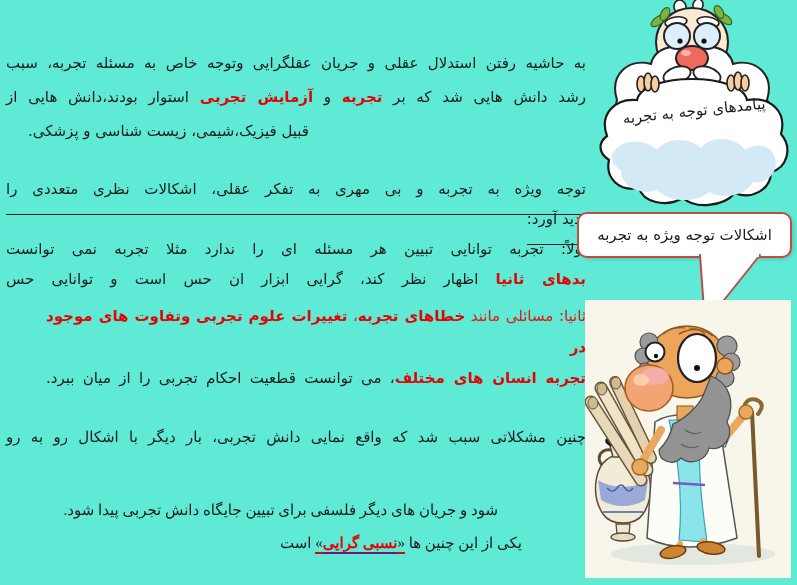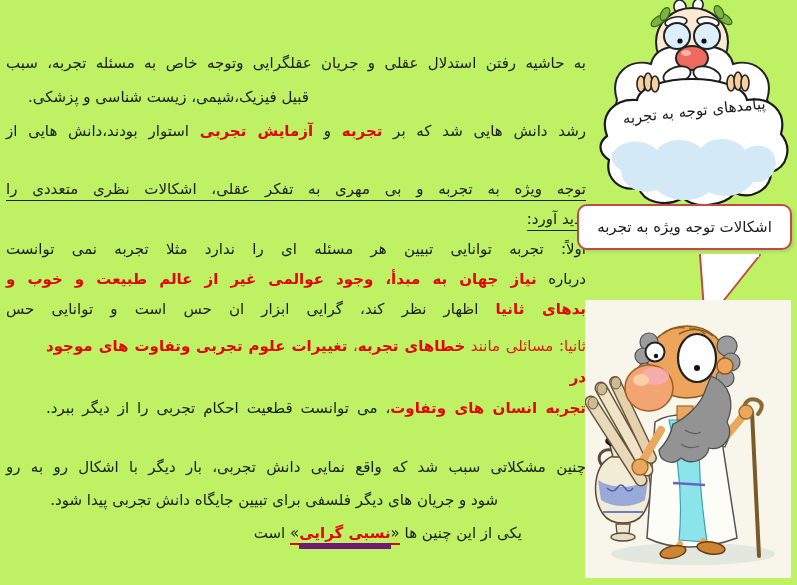--- a/index.html
+++ b/index.html
@@ -1,83 +1,82 @@
 <!DOCTYPE html>
 <html lang="fa"><head>
 <meta charset="utf-8">
 <style>
   html,body{margin:0;padding:0;background:#fff;}
   #canvas{
-    position:relative;width:797px;height:585px;background:#bef264;
+    position:relative;width:797px;height:585px;background:#5eead4;
     overflow:hidden;font-family:"DejaVu Sans",sans-serif;
   }
   
   #main-text{
     position:absolute;left:6px;top:46px;width:580px;
     direction:rtl;font-size:15px;color:#1b1b1b;
   }
   .para{width:100%;}
   .line{line-height:30px;}
   .para[data-name="para-consequences"] .line{line-height:34px;}
   .para[data-name="para-secondly"] .line{line-height:31px;margin-left:40px;}
-  .para[data-name="para-conclusion"] .line{line-height:33px;}
+  .para[data-name="para-conclusion"] .line{line-height:33px;font-family:Liberation Serif, serif;}
   .line.j{text-align:justify;text-align-last:justify;}
   .line.r{text-align:right;white-space:nowrap;}
   .line.l{text-align:left;white-space:nowrap;}
   .seg-k {color:#1b1b1b;}
   .seg-r {color:#e21717;}
   .seg-rb{color:#e30505;font-weight:bold;}
-  .seg-ku{color:#1b1b1b;border-bottom:1.6px solid #222;padding-bottom:2px;}
-  .seg-ru{color:#e30505;font-weight:bold;border-bottom:6px solid #701a75;padding-bottom:1px;}
+  .seg-ku{color:#1b1b1b;border-bottom:1.6px solid #222;padding-bottom:16px;}
+  .seg-ru{color:#e30505;font-weight:bold;border-bottom:2px solid #701a75;padding-bottom:1px;}
   .seg-qu{color:#1b1b1b;border-bottom:2px solid #e30505;padding-bottom:1px;}
   
   #god-cloud{position:absolute;left:595px;top:0;width:202px;height:210px;}
   #cloud-label{
     position:absolute;left:598px;top:102px;width:192px;text-align:center;
     direction:rtl;font-size:15px;color:#1b1b1b;transform:rotate(-6deg);
   }
   
   #speech-bubble{
-    position:absolute;left:577px;top:204px;width:211px;height:42px;
+    position:absolute;left:577px;top:212px;width:211px;height:42px;
     background:#fff;border:2px solid #bf4b47;border-radius:10px;
     display:flex;align-items:center;justify-content:center;
     direction:rtl;font-size:15px;color:#1b1b1b;
     box-shadow:2px 2px 3px rgba(120,120,120,.25);
   }
   #bubble-tail{position:absolute;left:670px;top:254px;width:110px;height:75px;}
   
   #philosopher{position:absolute;left:585px;top:300px;width:206px;height:278px;}
 </style>
 </head>
 <body>
 
 <div id="canvas" data-name="slide-canvas">
 
   <div id="main-text" data-name="main-text">
       <div class="para" data-name="para-consequences">
         <div class="line j" data-name="text-line"><span class="seg-k" data-name="text-segment">به حاشیه رفتن استدلال عقلی و جریان عقلگرایی وتوجه خاص به مسئله تجربه، سبب</span></div>
+        <div class="line j" data-name="text-line"><span class="seg-k" data-name="text-segment">رشد دانش هایی شد که بر </span><span class="seg-rb" data-name="text-segment">تجربه</span><span class="seg-k" data-name="text-segment"> و </span><span class="seg-rb" data-name="text-segment">آزمایش تجربی</span><span class="seg-k" data-name="text-segment"> استوار بودند،دانش هایی از</span></div>
         <div class="line l" data-name="text-line" style="padding-left: 22px;"><span class="seg-k" data-name="text-segment">قبیل فیزیک،شیمی، زیست شناسی و پزشکی.</span></div>
-        <div class="line j" data-name="text-line"><span class="seg-k" data-name="text-segment">رشد دانش هایی شد که بر </span><span class="seg-rb" data-name="text-segment">تجربه</span><span class="seg-k" data-name="text-segment"> و </span><span class="seg-rb" data-name="text-segment">آزمایش تجربی</span><span class="seg-k" data-name="text-segment"> استوار بودند،دانش هایی از</span></div>
       </div>
       <div class="para" data-name="para-problems-intro" style="margin-top: 26px;">
         <div class="line j" data-name="text-line"><span class="seg-ku" data-name="text-segment">توجه ویژه به تجربه و بی مهری به تفکر عقلی، اشکالات نظری متعددی را</span></div>
         <div class="line r" data-name="text-line"><span class="seg-ku" data-name="text-segment">پدید آورد:</span></div>
       </div>
       <div class="para" data-name="para-firstly">
         <div class="line j" data-name="text-line"><span class="seg-k" data-name="text-segment">اولاً: تجربه توانایی تبیین هر مسئله ای را ندارد مثلا تجربه نمی توانست</span></div>
-        <div class="line j" data-name="text-line"><span class="seg-k" data-name="text-segment">درباره </span><span class="seg-rb" data-name="text-segment">نیاز جهان به مبدأ، وجود عوالمی غیر از عالم طبیعت و خوب و</span></div>
         <div class="line j" data-name="text-line"><span class="seg-rb" data-name="text-segment">بدهای ثانیا</span><span class="seg-k" data-name="text-segment"> اظهار نظر کند، گرایی ابزار ان حس است و توانایی حس</span></div>
       </div>
       <div class="para" data-name="para-secondly" style="margin-top: 7px;">
         <div class="line j" data-name="text-line"><span class="seg-r" data-name="text-segment">ثانیا: مسائلی مانند </span><span class="seg-rb" data-name="text-segment">خطاهای تجربه</span><span class="seg-r" data-name="text-segment">، </span><span class="seg-rb" data-name="text-segment">تغییرات علوم تجربی</span><span class="seg-r" data-name="text-segment"> </span><span class="seg-rb" data-name="text-segment">وتفاوت های موجود در</span></div>
-        <div class="line j" data-name="text-line"><span class="seg-rb" data-name="text-segment">تجربه انسان های وتفاوت</span><span class="seg-k" data-name="text-segment">، می توانست قطعیت احکام تجربی را از دیگر ببرد.</span></div>
+        <div class="line j" data-name="text-line"><span class="seg-rb" data-name="text-segment">تجربه انسان های مختلف</span><span class="seg-k" data-name="text-segment">، می توانست قطعیت احکام تجربی را از میان ببرد.</span></div>
       </div>
       <div class="para" data-name="para-conclusion" style="margin-top: 27px;">
         <div class="line j" data-name="text-line"><span class="seg-k" data-name="text-segment">چنین مشکلاتی سبب شد که واقع نمایی دانش تجربی، بار دیگر با اشکال رو به رو</span></div>
-        <div class="line r" data-name="text-line" style="padding-right: 88px;"><span class="seg-k" data-name="text-segment">شود و جریان های دیگر فلسفی برای تبیین جایگاه دانش تجربی پیدا شود.</span></div>
+        <div class="line r" data-name="text-line" style="padding-right: 88px; margin-top: 40px;"><span class="seg-k" data-name="text-segment">شود و جریان های دیگر فلسفی برای تبیین جایگاه دانش تجربی پیدا شود.</span></div>
         <div class="line r" data-name="text-line" style="padding-right: 64px;"><span class="seg-k" data-name="text-segment">یکی از این چنین ها </span><span class="seg-qu" data-name="text-segment">«</span><span class="seg-ru" data-name="text-segment">نسبی گرایی</span><span class="seg-qu" data-name="text-segment">»</span><span class="seg-k" data-name="text-segment"> است</span></div>
       </div>
     </div>
 
   <svg id="god-cloud" data-name="god-cloud-illustration" viewBox="0 0 202 210" xmlns="http://www.w3.org/2000/svg">
 
     <g data-name="god-hair-tufts">
       <ellipse cx="85" cy="7" rx="6" ry="7" fill="#fff" stroke="#222" stroke-width="1.6" transform="rotate(-15 85 7)"></ellipse>
       <ellipse cx="103" cy="5" rx="5" ry="6" fill="#fff" stroke="#222" stroke-width="1.6" transform="rotate(12 103 5)"></ellipse>
     </g>

